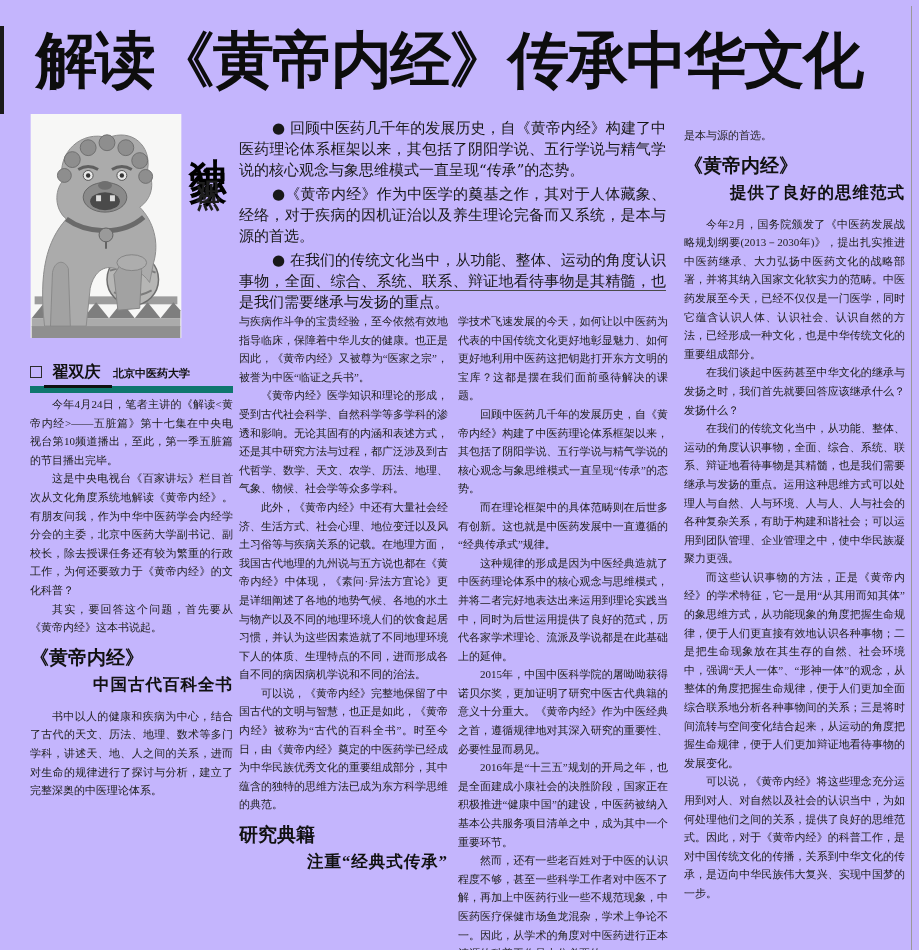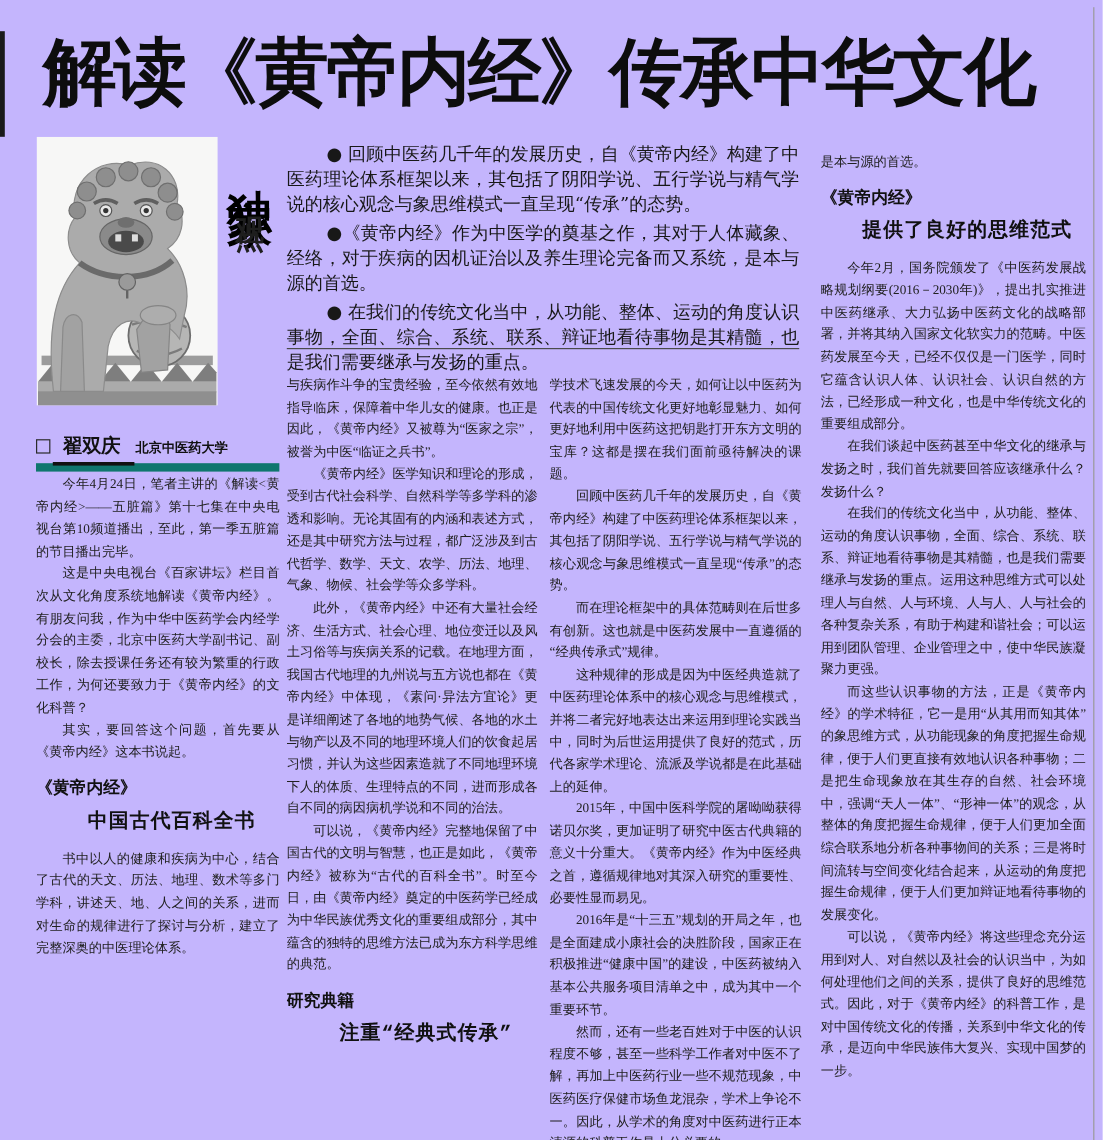--- a/index.html
+++ b/index.html
@@ -25,23 +25,23 @@
   .col p{margin:0;font-size:11px;line-height:18.6px;text-indent:2em;color:#212121;}
   .col p.cont{text-indent:0;}
   .col1{left:30px;top:112px;width:203px;height:838px;}
   .col2{left:239px;top:312px;width:209px;height:638px;}
   .col3{left:458px;top:312px;width:210px;height:638px;}
   .col4{left:684px;top:126px;width:221px;height:824px;}
 
   
   .sec-head{margin:9px 0 10px;}
   .sec-head .l1{display:block;font-family:"DejaVu Serif", serif;font-weight:700;
-                font-size:14px;line-height:22px;color:#111;}
-  .sec-head .l2{display:block;font-family:Liberation Mono, monospace;font-weight:700;
-                font-size:16.5px;line-height:24px;text-align:center;padding-left:1.4em;
+                font-size:19px;line-height:22px;color:#111;}
+  .sec-head .l2{display:block;font-family:Liberation Serif, serif;font-weight:700;
+                font-size:16.5px;line-height:24px;text-align:right;padding-left:1.4em;
                 letter-spacing:1px;margin-top:5px;color:#111;}
 
   
   .figure{position:relative;width:203px;height:228px;margin:0;}
   .lion{position:absolute;left:0;top:2px;width:152px;height:224px;}
   .vert{position:absolute;right:6px;top:16px;writing-mode:vertical-rl;
         font-family:"DejaVu Serif", serif;line-height:1;}
   .vert .big{font-size:38px;font-weight:900;letter-spacing:7px;color:#000;}
   .vert .small{font-size:24px;font-weight:600;letter-spacing:5px;padding-top:14px;color:#1e1e1e;}
 
@@ -163,20 +163,20 @@
     <p>然而，还有一些老百姓对于中医的认识程度不够，甚至一些科学工作者对中医不了解，再加上中医药行业一些不规范现象，中医药医疗保健市场鱼龙混杂，学术上争论不一。因此，从学术的角度对中医药进行正本清源的科普工作是十分必要的。</p>
 
   </div>
 
   <div class="col col4">
     <p class="cont">是本与源的首选。</p>
     <div class="sec-head">
       <span class="l1">《黄帝内经》</span>
       <span class="l2">提供了良好的思维范式</span>
     </div>
-    <p>今年2月，国务院颁发了《中医药发展战略规划纲要(2016－2030年)》，提出扎实推进中医药继承、大力弘扬中医药文化的战略部署，并将其纳入国家文化软实力的范畴。中医药发展至今天，已经不仅仅是一门医学，同时它蕴含认识人体、认识社会、认识自然的方法，已经形成一种文化，也是中华传统文化的重要组成部分。</p>
+    <p>今年2月，国务院颁发了《中医药发展战略规划纲要(2013－2030年)》，提出扎实推进中医药继承、大力弘扬中医药文化的战略部署，并将其纳入国家文化软实力的范畴。中医药发展至今天，已经不仅仅是一门医学，同时它蕴含认识人体、认识社会、认识自然的方法，已经形成一种文化，也是中华传统文化的重要组成部分。</p>
     <p>在我们谈起中医药甚至中华文化的继承与发扬之时，我们首先就要回答应该继承什么？发扬什么？</p>
     <p>在我们的传统文化当中，从功能、整体、运动的角度认识事物，全面、综合、系统、联系、辩证地看待事物是其精髓，也是我们需要继承与发扬的重点。运用这种思维方式可以处理人与自然、人与环境、人与人、人与社会的各种复杂关系，有助于构建和谐社会；可以运用到团队管理、企业管理之中，使中华民族凝聚力更强。</p>
     <p>而这些认识事物的方法，正是《黄帝内经》的学术特征，它一是用“从其用而知其体”的象思维方式，从功能现象的角度把握生命规律，便于人们更直接有效地认识各种事物；二是把生命现象放在其生存的自然、社会环境中，强调“天人一体”、“形神一体”的观念，从整体的角度把握生命规律，便于人们更加全面综合联系地分析各种事物间的关系；三是将时间流转与空间变化结合起来，从运动的角度把握生命规律，便于人们更加辩证地看待事物的发展变化。</p>
     <p>可以说，《黄帝内经》将这些理念充分运用到对人、对自然以及社会的认识当中，为如何处理他们之间的关系，提供了良好的思维范式。因此，对于《黄帝内经》的科普工作，是对中国传统文化的传播，关系到中华文化的传承，是迈向中华民族伟大复兴、实现中国梦的一步。</p>
 
   </div>
 </div>
 
 </body></html>

